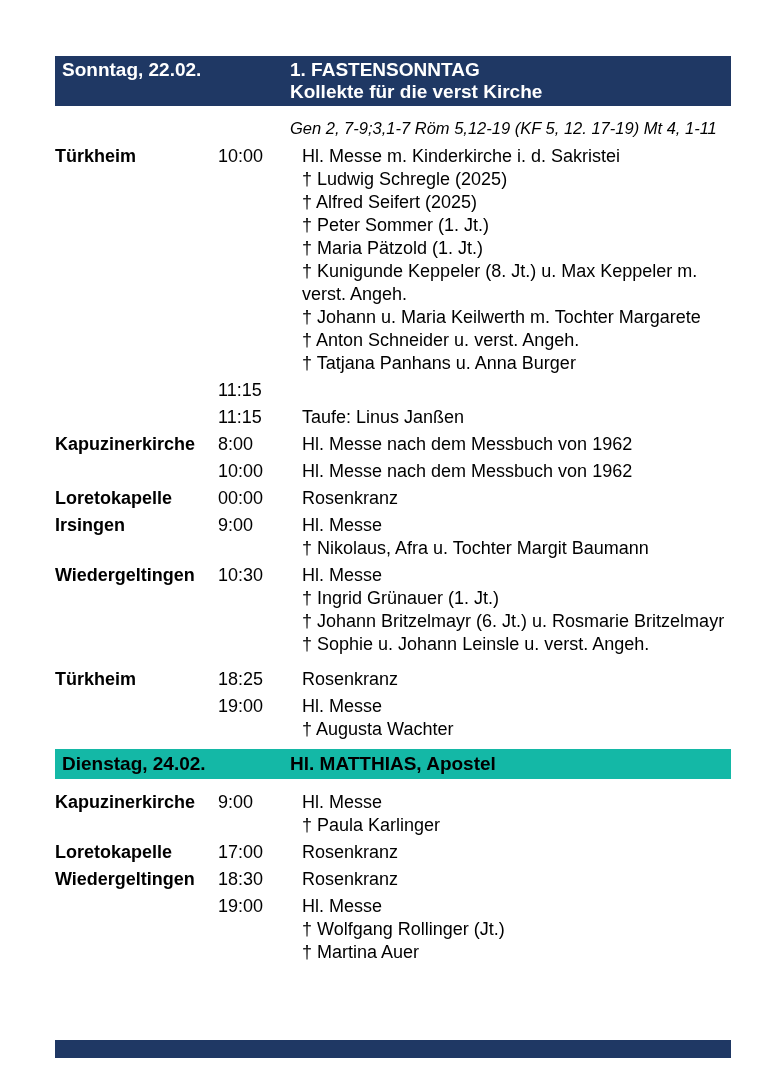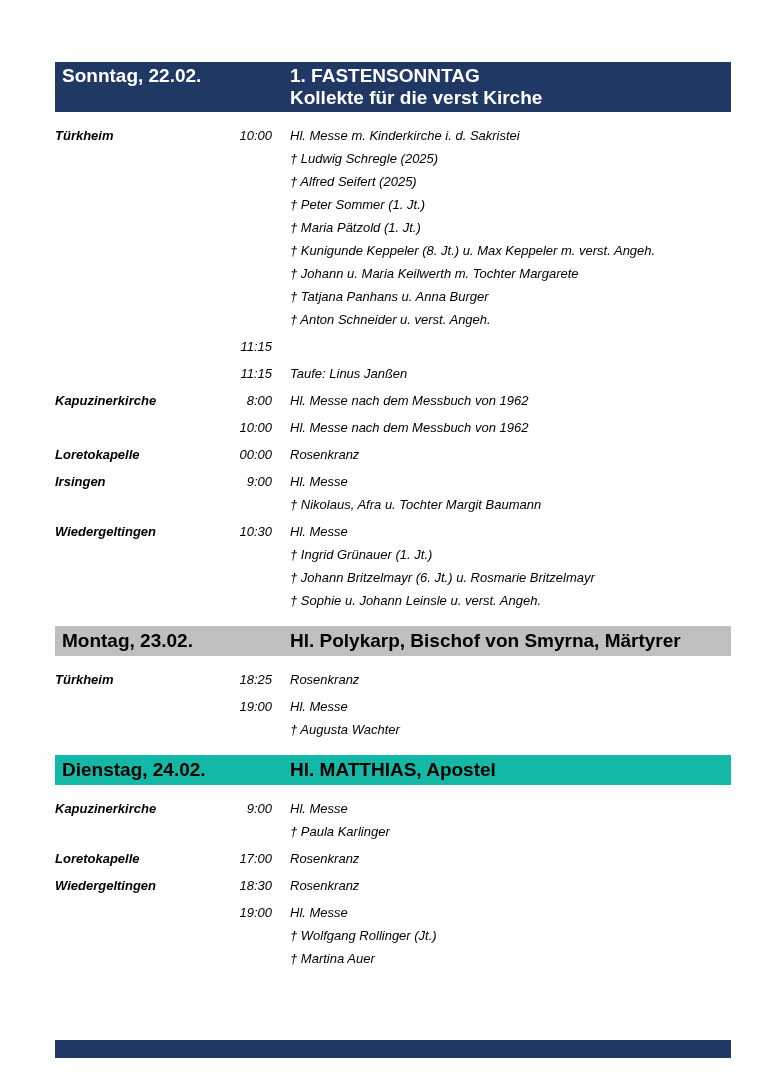--- a/index.html
+++ b/index.html
@@ -23,44 +23,43 @@
   }
   .day-header {
     display: grid;
     grid-template-columns: 235px 1fr;
     font-weight: bold;
     font-size: 19px;
     line-height: 22px;
     padding: 3px 0 3px 0;
     margin-top: 19px;
   }
-  .day-header:first-child { margin-top: 14px; }
+  .day-header:first-child { margin-top: 8px; }
   .day-header .date-cell { padding-left: 7px; }
   .day-header.navy { background: #1f3864; color: #ffffff; }
   .day-header.gray { background: #bfbfbf; color: #000000; padding-top: 4px; padding-bottom: 4px; }
   .readings {
     font-style: italic;
     font-size: 16.5px;
     line-height: 20px;
     margin: 12px 0 7px 235px;
     white-space: nowrap;
   }
   .entries { margin-top: 12px; }
   .day-header.navy + .readings + .entries { margin-top: 0; }
   .entry {
     display: grid;
     grid-template-columns: 163px 54px 18px 1fr;
-    font-size: 13px;
+    font-size: 18px;
     line-height: 23px;
     margin-bottom: 4px;
-    font-style: italic;
   }
   .loc-cell { font-weight: bold; grid-column: 1; }
-  .time-cell { grid-column: 2; text-align: right; }
-  .desc-cell { grid-column: 4; }
+  .time-cell { grid-column: 2; }
+  .desc-cell { grid-column: 4; margin-left: 12px; }
   .footer-bar {
     position: absolute;
     left: 55px;
     top: 1040px;
     width: 676px;
     height: 18px;
     background: #1f3864;
   }
 </style>
 </head>
@@ -69,34 +68,35 @@
 <div class="doc">
   <main id="sections-root">
       <section class="day-section">
         <div class="day-header navy" style="background: rgb(31, 56, 100); color: rgb(255, 255, 255);">
           <div class="date-cell">Sonntag, 22.02.</div>
           <div class="title-cell">
             <div>1. FASTENSONNTAG</div>
             <div>Kollekte für die verst Kirche</div>
           </div>
         </div>
+        <div class="readings">Gen 2, 7-9;3,1-7 Röm 5,12-19 (KF 5, 12. 17-19) Mt 4, 1-11</div>
         <div class="entries">
           <div class="entry">
             <div class="loc-cell">Türkheim</div>
             <div class="time-cell">10:00</div>
             <div class="desc-cell">
               <div class="desc-line">Hl. Messe m. Kinderkirche i. d. Sakristei</div>
               <div class="desc-line">† Ludwig Schregle (2025)</div>
               <div class="desc-line">† Alfred Seifert (2025)</div>
               <div class="desc-line">† Peter Sommer (1. Jt.)</div>
               <div class="desc-line">† Maria Pätzold (1. Jt.)</div>
               <div class="desc-line">† Kunigunde Keppeler (8. Jt.) u. Max Keppeler m. verst. Angeh.</div>
               <div class="desc-line">† Johann u. Maria Keilwerth m. Tochter Margarete</div>
+              <div class="desc-line">† Anton Schneider u. verst. Angeh.</div>
               <div class="desc-line">† Tatjana Panhans u. Anna Burger</div>
-              <div class="desc-line">† Anton Schneider u. verst. Angeh.</div>
             </div>
           </div>
           <div class="entry">
             <div class="loc-cell"></div>
             <div class="time-cell">11:15</div>
           </div>
           <div class="entry">
             <div class="loc-cell"></div>
             <div class="time-cell">11:15</div>
             <div class="desc-cell">
@@ -138,26 +138,20 @@
             <div class="desc-cell">
               <div class="desc-line">Hl. Messe</div>
               <div class="desc-line">† Ingrid Grünauer (1. Jt.)</div>
               <div class="desc-line">† Johann Britzelmayr (6. Jt.) u. Rosmarie Britzelmayr</div>
               <div class="desc-line">† Sophie u. Johann Leinsle u. verst. Angeh.</div>
             </div>
           </div>
         </div>
       </section>
       <section class="day-section">
-        <div class="day-header gray" style="background: rgb(191, 191, 191); color: rgb(0, 0, 0);">
-          <div class="date-cell">Montag, 23.02.</div>
-          <div class="title-cell">
-            <div>Hl. Polykarp, Bischof von Smyrna, Märtyrer</div>
-          </div>
-        </div>
         <div class="entries">
           <div class="entry">
             <div class="loc-cell">Türkheim</div>
             <div class="time-cell">18:25</div>
             <div class="desc-cell">
               <div class="desc-line">Rosenkranz</div>
             </div>
           </div>
           <div class="entry">
             <div class="loc-cell"></div>

